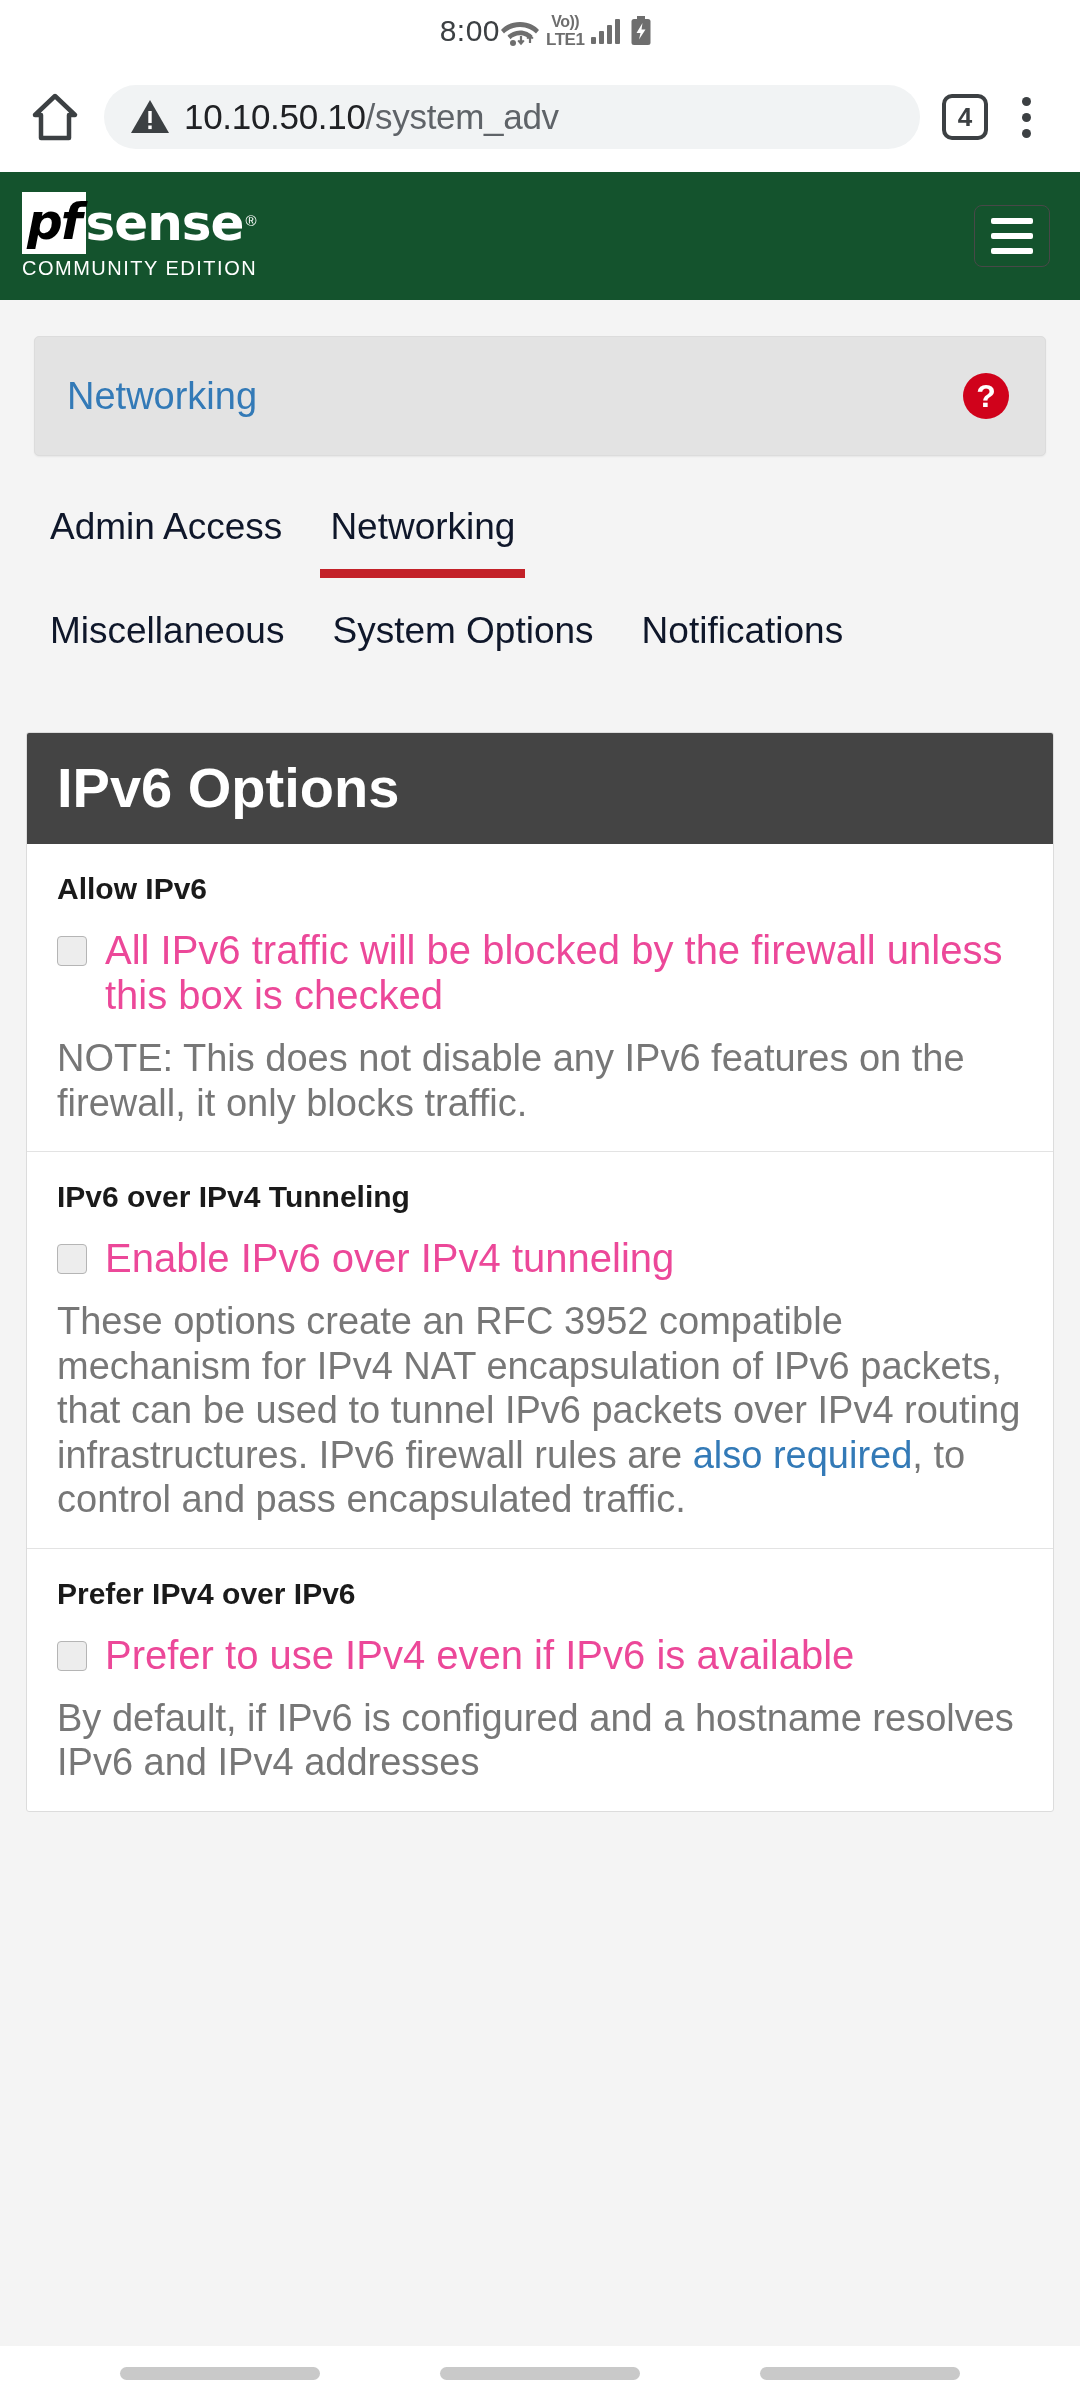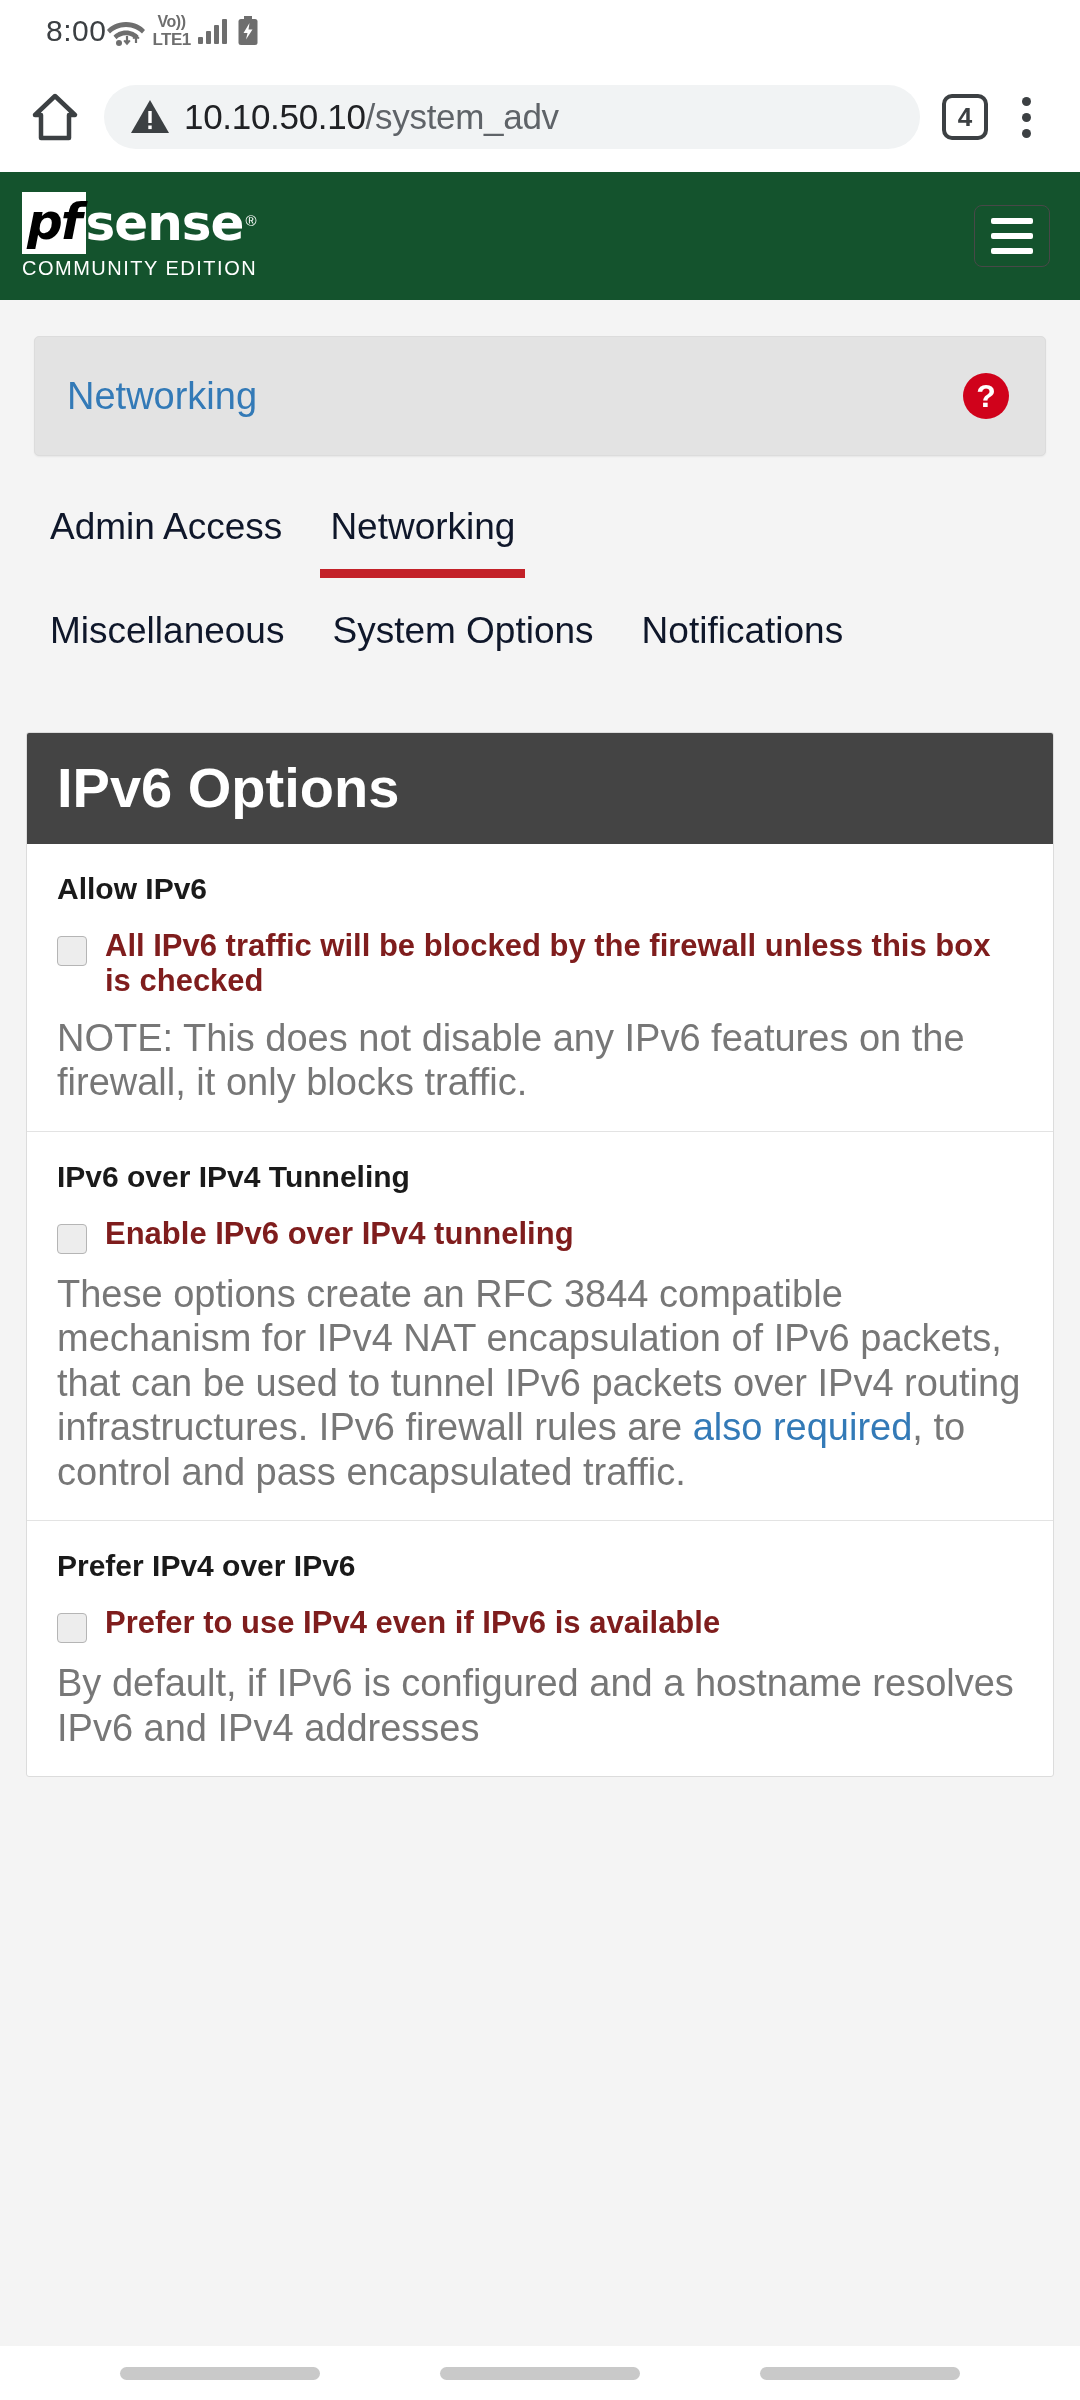--- a/index.html
+++ b/index.html
@@ -15,21 +15,21 @@
     background: #ffffff;
     position: relative;
   }
 
   
   .status-bar {
     height: 62px;
     background: #ffffff;
     display: flex;
     align-items: center;
-    justify-content: flex-start;
+    justify-content: center;
     padding: 0 34px 0 46px;
   }
   .status-clock {
     font-size: 30px;
     color: #3c4043;
     letter-spacing: 0.5px;
   }
   .status-icons {
     display: flex;
     align-items: center;
@@ -243,24 +243,23 @@
   }
   .cbox {
     flex: none;
     width: 30px; height: 30px;
     border: 1px solid #b5b5b5;
     background: #ededed;
     border-radius: 4px;
     margin-top: 8px;
   }
   .check-label {
-    font-size: 31px;
-    color: #7f1d1d;
+    font-size: 40px;
+    color: #ec4899;
     line-height: 1.13;
-    font-weight: bold;
   }
   .help-text {
     font-size: 38px;
     color: #777777;
     line-height: 1.17;
     margin-top: 10px;
   }
   .help-text a { color: #337ab7; text-decoration: none; }
 
   
@@ -384,21 +383,21 @@
       </div>
       <div class="help-text">NOTE: This does not disable any IPv6 features on the firewall, it only blocks traffic.</div>
     </div>
 
     <div class="panel-section">
       <div class="field-label">IPv6 over IPv4 Tunneling</div>
       <div class="check-row">
         <span class="cbox"></span>
         <span class="check-label">Enable IPv6 over IPv4 tunneling</span>
       </div>
-      <div class="help-text"><span>These options create an RFC 3844 compatible mechanism for IPv4 NAT encapsulation of IPv6 packets, that can be used to tunnel IPv6 packets over IPv4 routing infrastructures. IPv6 firewall rules are </span><a href="#">also required</a><span>, to control and pass encapsulated traffic.</span></div>
+      <div class="help-text"><span>These options create an RFC 3952 compatible mechanism for IPv4 NAT encapsulation of IPv6 packets, that can be used to tunnel IPv6 packets over IPv4 routing infrastructures. IPv6 firewall rules are </span><a href="#">also required</a><span>, to control and pass encapsulated traffic.</span></div>
     </div>
 
     <div class="panel-section">
       <div class="field-label">Prefer IPv4 over IPv6</div>
       <div class="check-row">
         <span class="cbox"></span>
         <span class="check-label">Prefer to use IPv4 even if IPv6 is available</span>
       </div>
       <div class="help-text">By default, if IPv6 is configured and a hostname resolves IPv6 and IPv4 addresses</div>
     </div>

